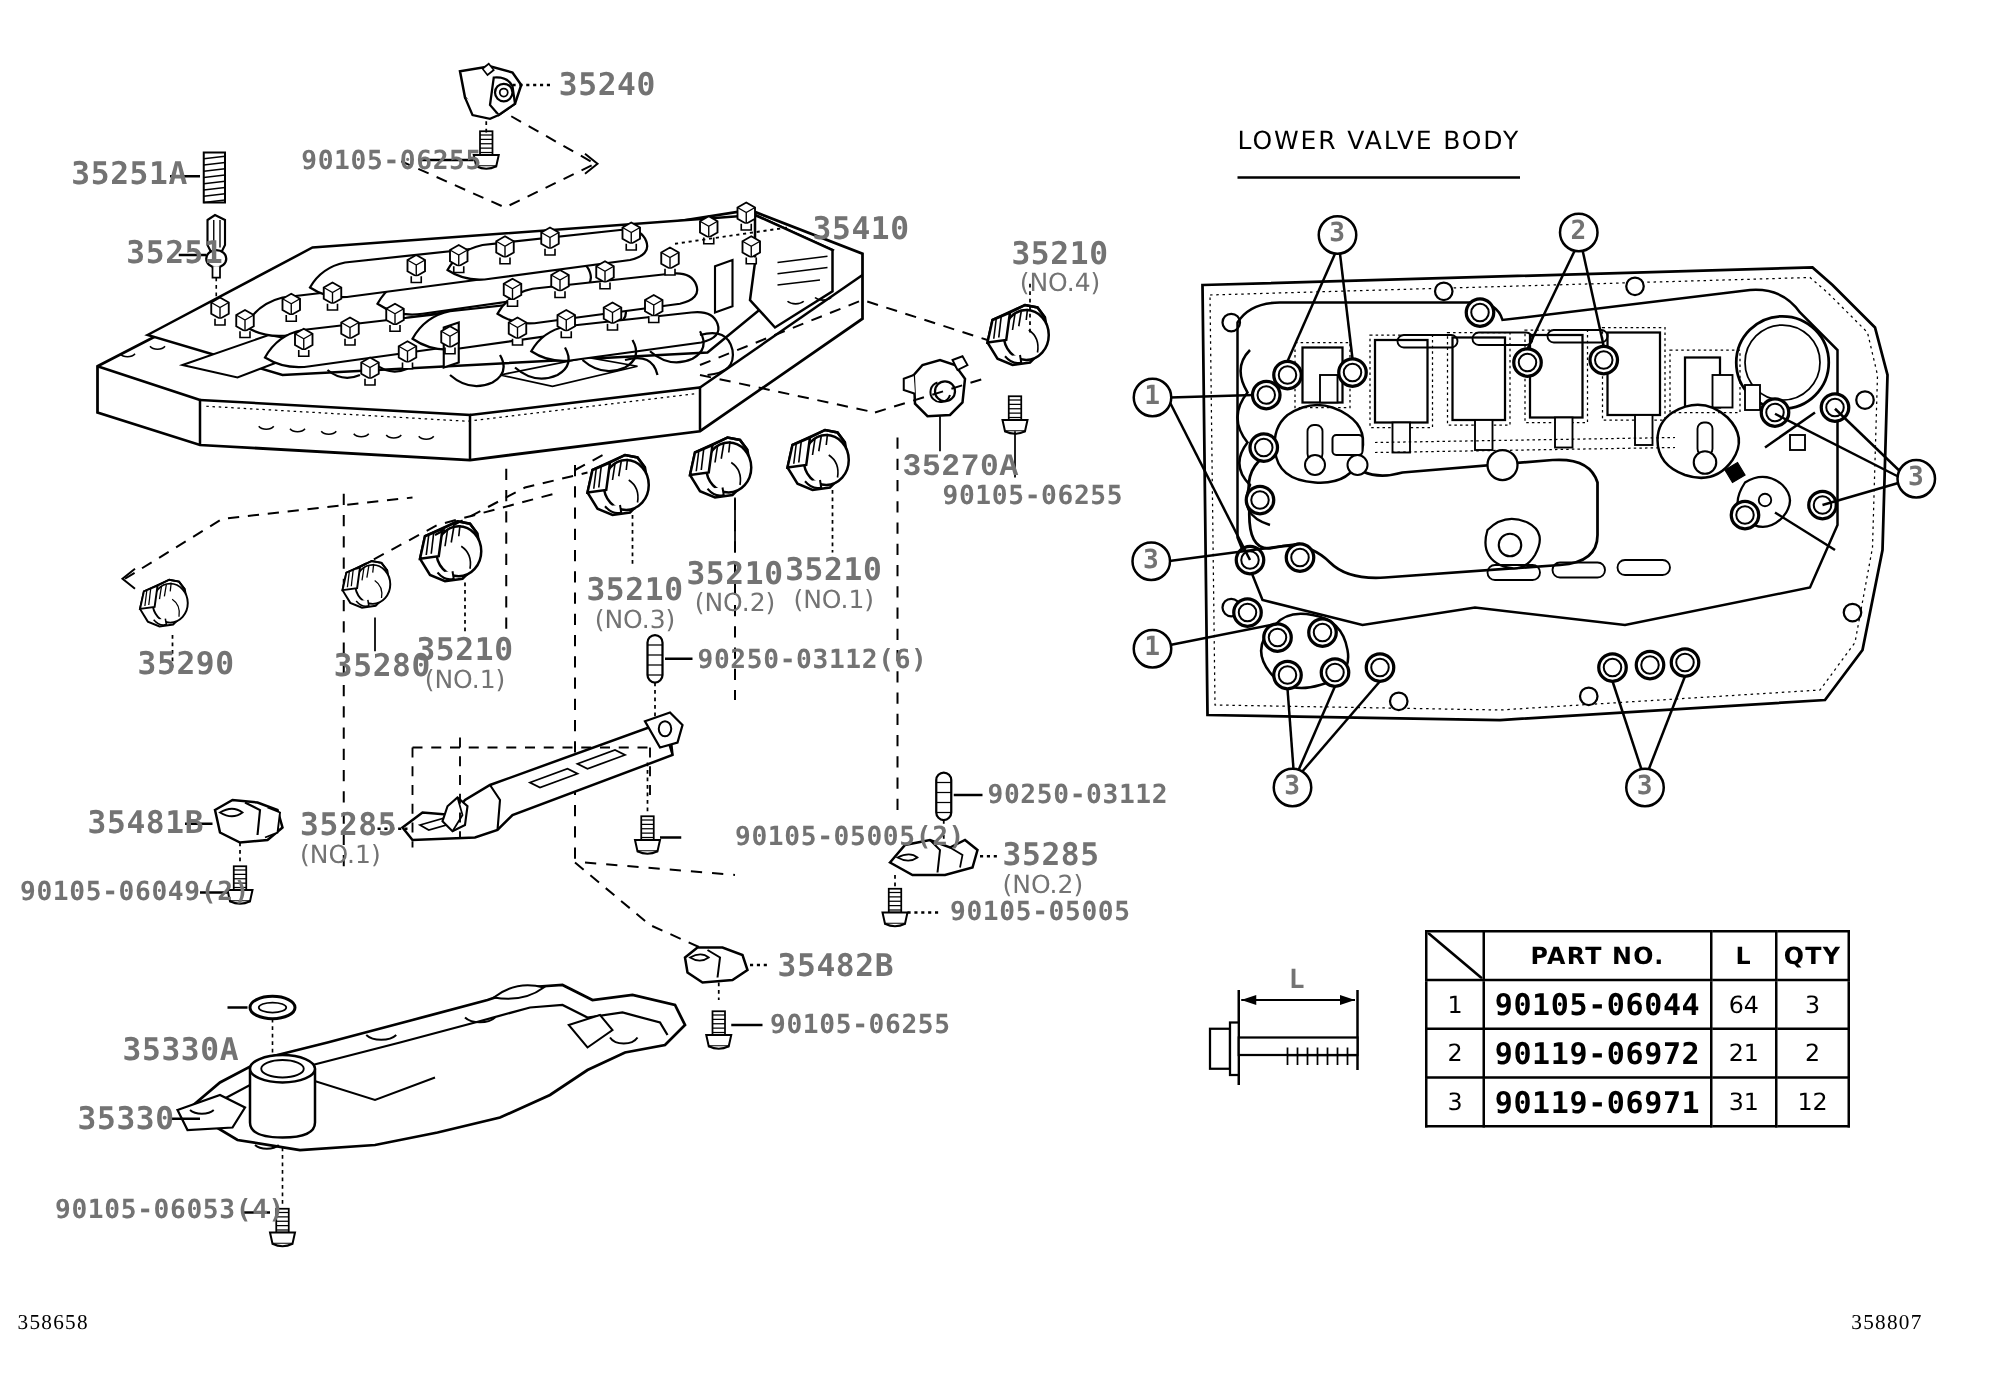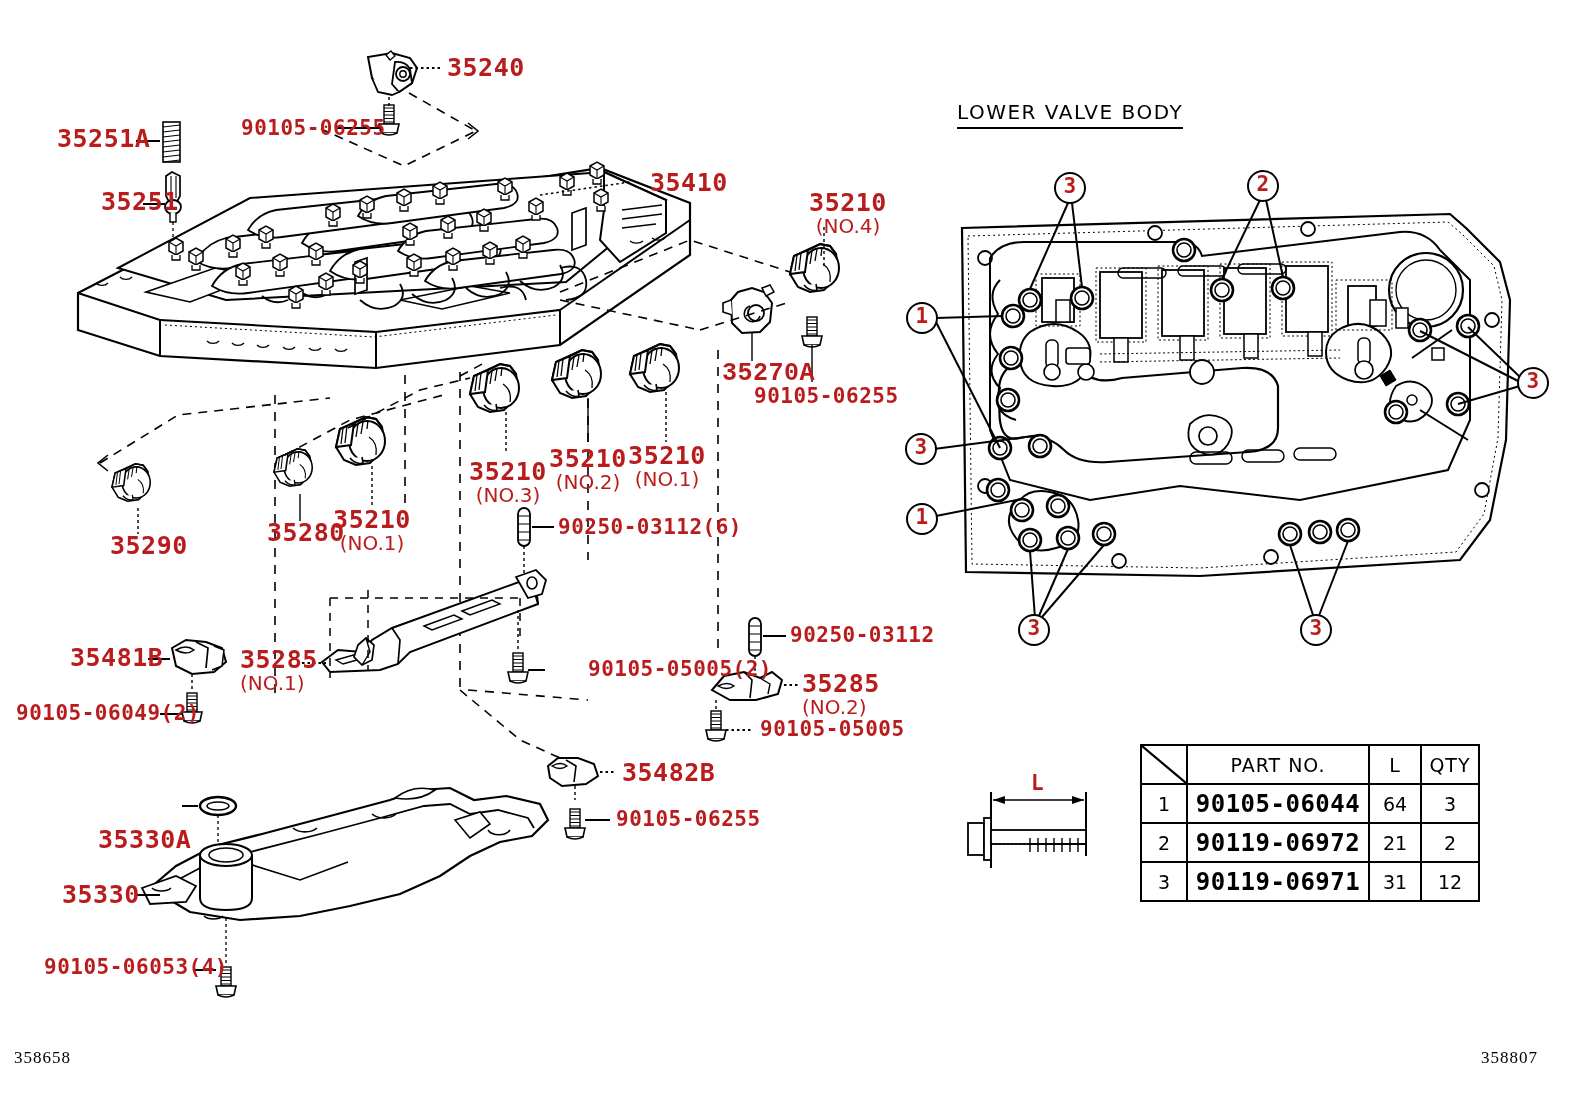--- a/index.html
+++ b/index.html
@@ -1,38 +1,38 @@
 <!DOCTYPE html>
 <html><head>
 <meta charset="utf-8">
 <style>
   html,body{margin:0;padding:0;background:#fff;}
   body{width:1592px;height:1099px;position:relative;overflow:hidden;
        font-family:"DejaVu Sans Mono","Liberation Mono",monospace;color:#000;}
   #stage{position:absolute;left:0;top:0;width:1592px;height:1099px;}
   svg.layer{position:absolute;left:0;top:0;width:1592px;height:1099px;overflow:visible;}
   .lbl{position:absolute;white-space:nowrap;font-family:"DejaVu Sans Mono","Liberation Mono",monospace;
-       font-weight:700;letter-spacing:0.5px;color:#b91c1c;line-height:1.05;}
+       font-weight:700;letter-spacing:0.5px;color:#737373;line-height:1.05;}
   .lbl .sub{display:block;font-size:0.80em;font-weight:400;letter-spacing:0px;
             font-family:"DejaVu Sans","Liberation Sans",sans-serif;}
   .lbl.c{text-align:center;}
   .big{font-size:25px;}
   .mid{font-size:21px;}
   .corner{position:absolute;font-size:17px;font-weight:400;
           font-family:Liberation Serif, serif;letter-spacing:1px;}
   
-  #lvb-title{position:absolute;left:957px;top:100px;font-size:20px;font-weight:400;
+  #lvb-title{position:absolute;left:990px;top:100px;font-size:20px;font-weight:400;
      font-family:"DejaVu Sans","Liberation Sans",sans-serif;letter-spacing:1.5px;
-     border-bottom:2px solid #000;padding-bottom:3px;}
+     border-bottom:2px solid #000;padding-bottom:17px;}
   
   #parts-table{position:absolute;left:1140px;top:744px;border-collapse:collapse;
      font-family:"DejaVu Sans","Liberation Sans",sans-serif;}
   #parts-table td,#parts-table th{border:2px solid #000;height:37px;text-align:center;
      font-size:19px;font-weight:400;padding:0 4px;}
-  #parts-table th{font-weight:400;letter-spacing:1px;}
+  #parts-table th{font-weight:700;letter-spacing:1px;}
   #parts-table td.pn{font-family:"DejaVu Sans Mono","Liberation Mono",monospace;
      font-weight:700;font-size:24px;letter-spacing:0.5px;width:172px;}
   #parts-table td.idx{width:36px;font-size:19px;}
   #parts-table td.lv,#parts-table th.lh{width:42px;}
   #parts-table td.qv,#parts-table th.qh{width:48px;}
   #parts-table th.corner-cell{width:36px;padding:0;position:relative;}
   #parts-table th.corner-cell .diag{position:absolute;left:0;top:0;width:100%;height:100%;}
 </style>
 </head>
 <body>
@@ -652,21 +652,21 @@
   <div class="lbl c big" style="left:453px;top:459px;width:110px;">
     <span>35210</span><span class="sub">(NO.3)</span>
   </div>
   <div class="lbl c big" style="left:533px;top:446px;width:110px;">
     <span>35210</span><span class="sub">(NO.2)</span>
   </div>
   <div class="lbl c big" style="left:612px;top:443px;width:110px;">
     <span>35210</span><span class="sub">(NO.1)</span>
   </div>
 
-  <div class="lbl big" style="left:110px;top:533px;"><span>35290</span></div>
+  <div class="lbl big" style="left:110px;top:518px;"><span>35290</span></div>
   <div class="lbl big" style="left:267px;top:520px;"><span>35280</span></div>
   <div class="lbl c big" style="left:317px;top:507px;width:110px;">
     <span>35210</span><span class="sub">(NO.1)</span>
   </div>
 
   <div class="lbl mid" style="left:558px;top:516px;"><span>90250-03112(6)</span></div>
 
   <div class="lbl big" style="left:70px;top:645px;"><span>35481B</span></div>
   <div class="lbl big" style="left:240px;top:647px;">
     <span>35285</span><span class="sub">(NO.1)</span>

